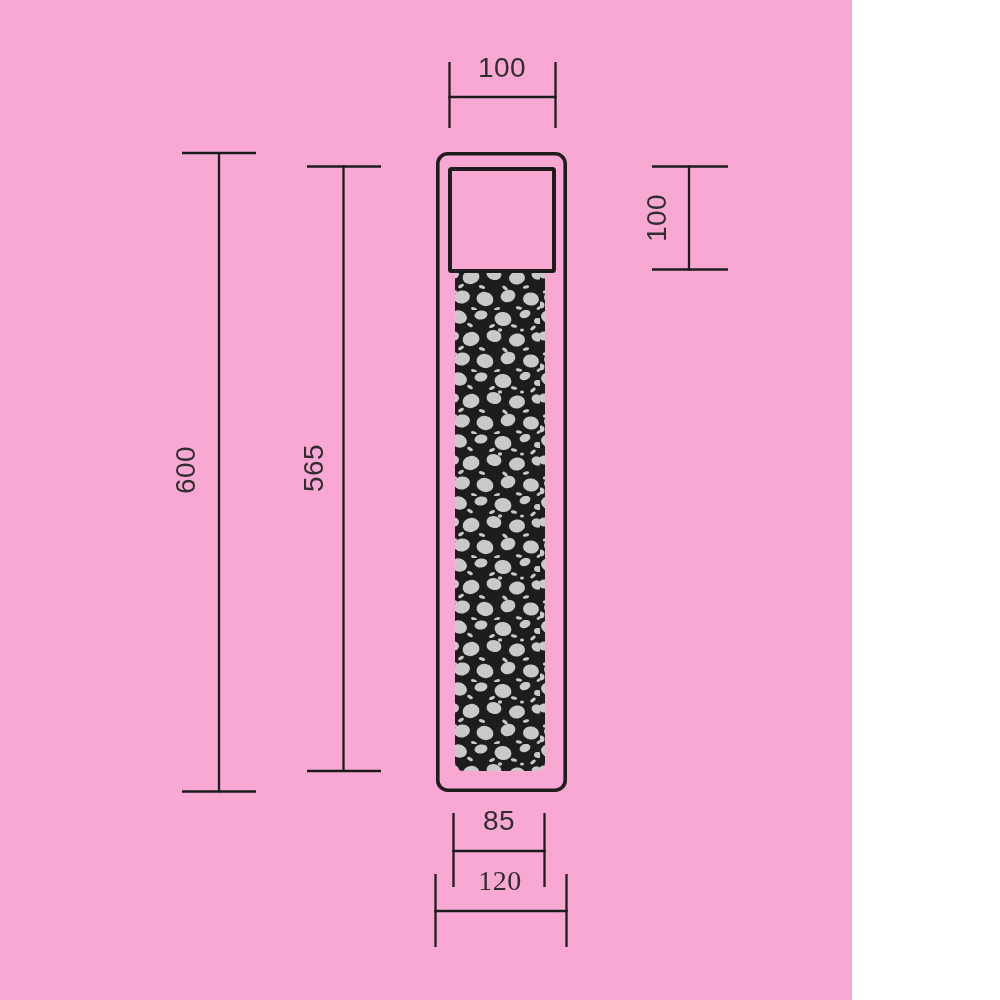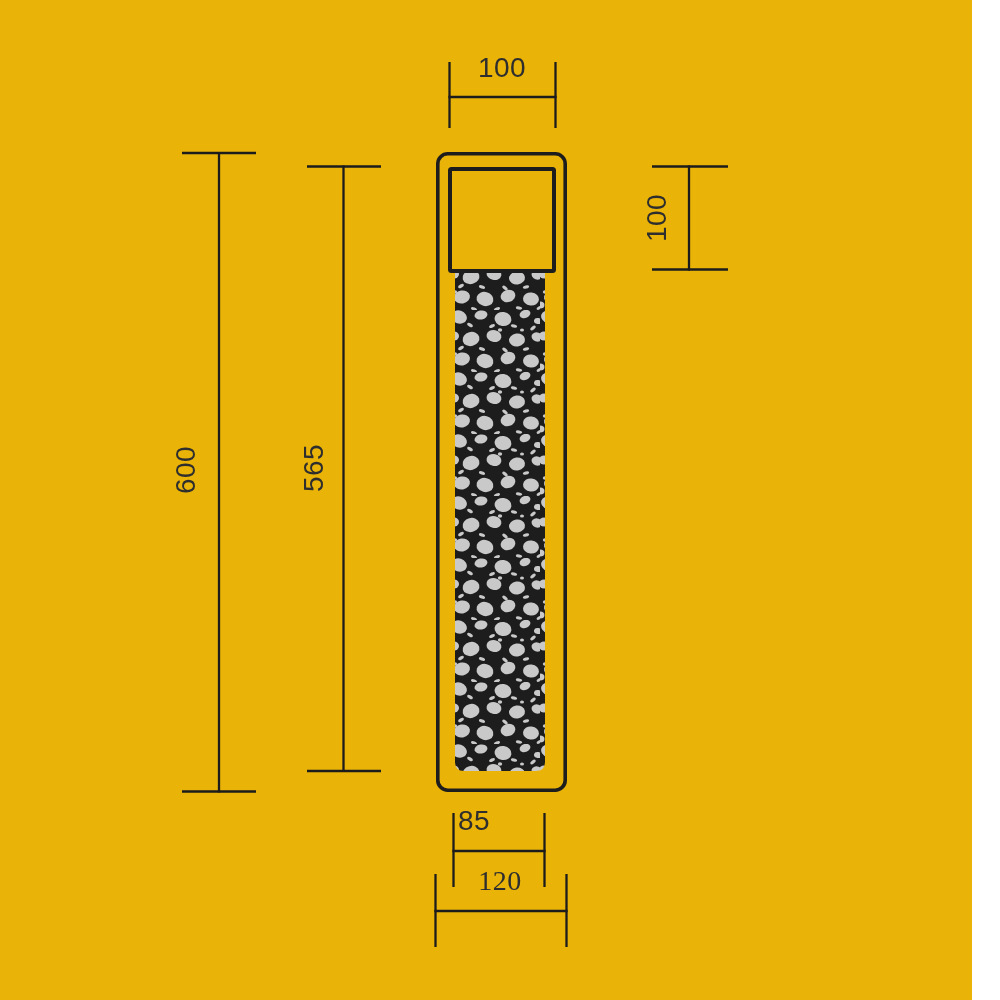--- a/index.html
+++ b/index.html
@@ -1,23 +1,22 @@
 <!DOCTYPE html>
 <html><head>
 <meta charset="utf-8">
 <style>
   html, body { margin: 0; padding: 0; }
   .canvas {
     position: relative;
-    width: 939px;
+    width: 852px;
     height: 1000px;
-    background: #eab308;
+    background: #f9a8d4;
     overflow: hidden;
     font-family: "Liberation Sans", sans-serif;
-    padding-left: 33px;
   }
   .drawing-svg {
     position: absolute;
     left: 0; top: 0;
     width: 1000px; height: 1000px;
   }
   .dim-line {
     stroke: #1c1c1c;
     stroke-width: 2.3;
     stroke-linecap: butt;
@@ -128,17 +127,17 @@
   </svg>
 
   <span class="dim-label" style="left:502px; top:68px;">100</span>
 
   <span class="dim-label vertical" style="left:657px; top:218px;">100</span>
 
   <span class="dim-label vertical" style="left:186px; top:470px;">600</span>
 
   <span class="dim-label vertical" style="left:314px; top:468px;">565</span>
 
-  <span class="dim-label" style="left:474px; top:821px;">85</span>
+  <span class="dim-label" style="left:499px; top:821px;">85</span>
 
   <span class="dim-label" style="left:500px; top:881px;font-family:Liberation Serif, serif;">120</span>
 
 </div>
 
 </body></html>

